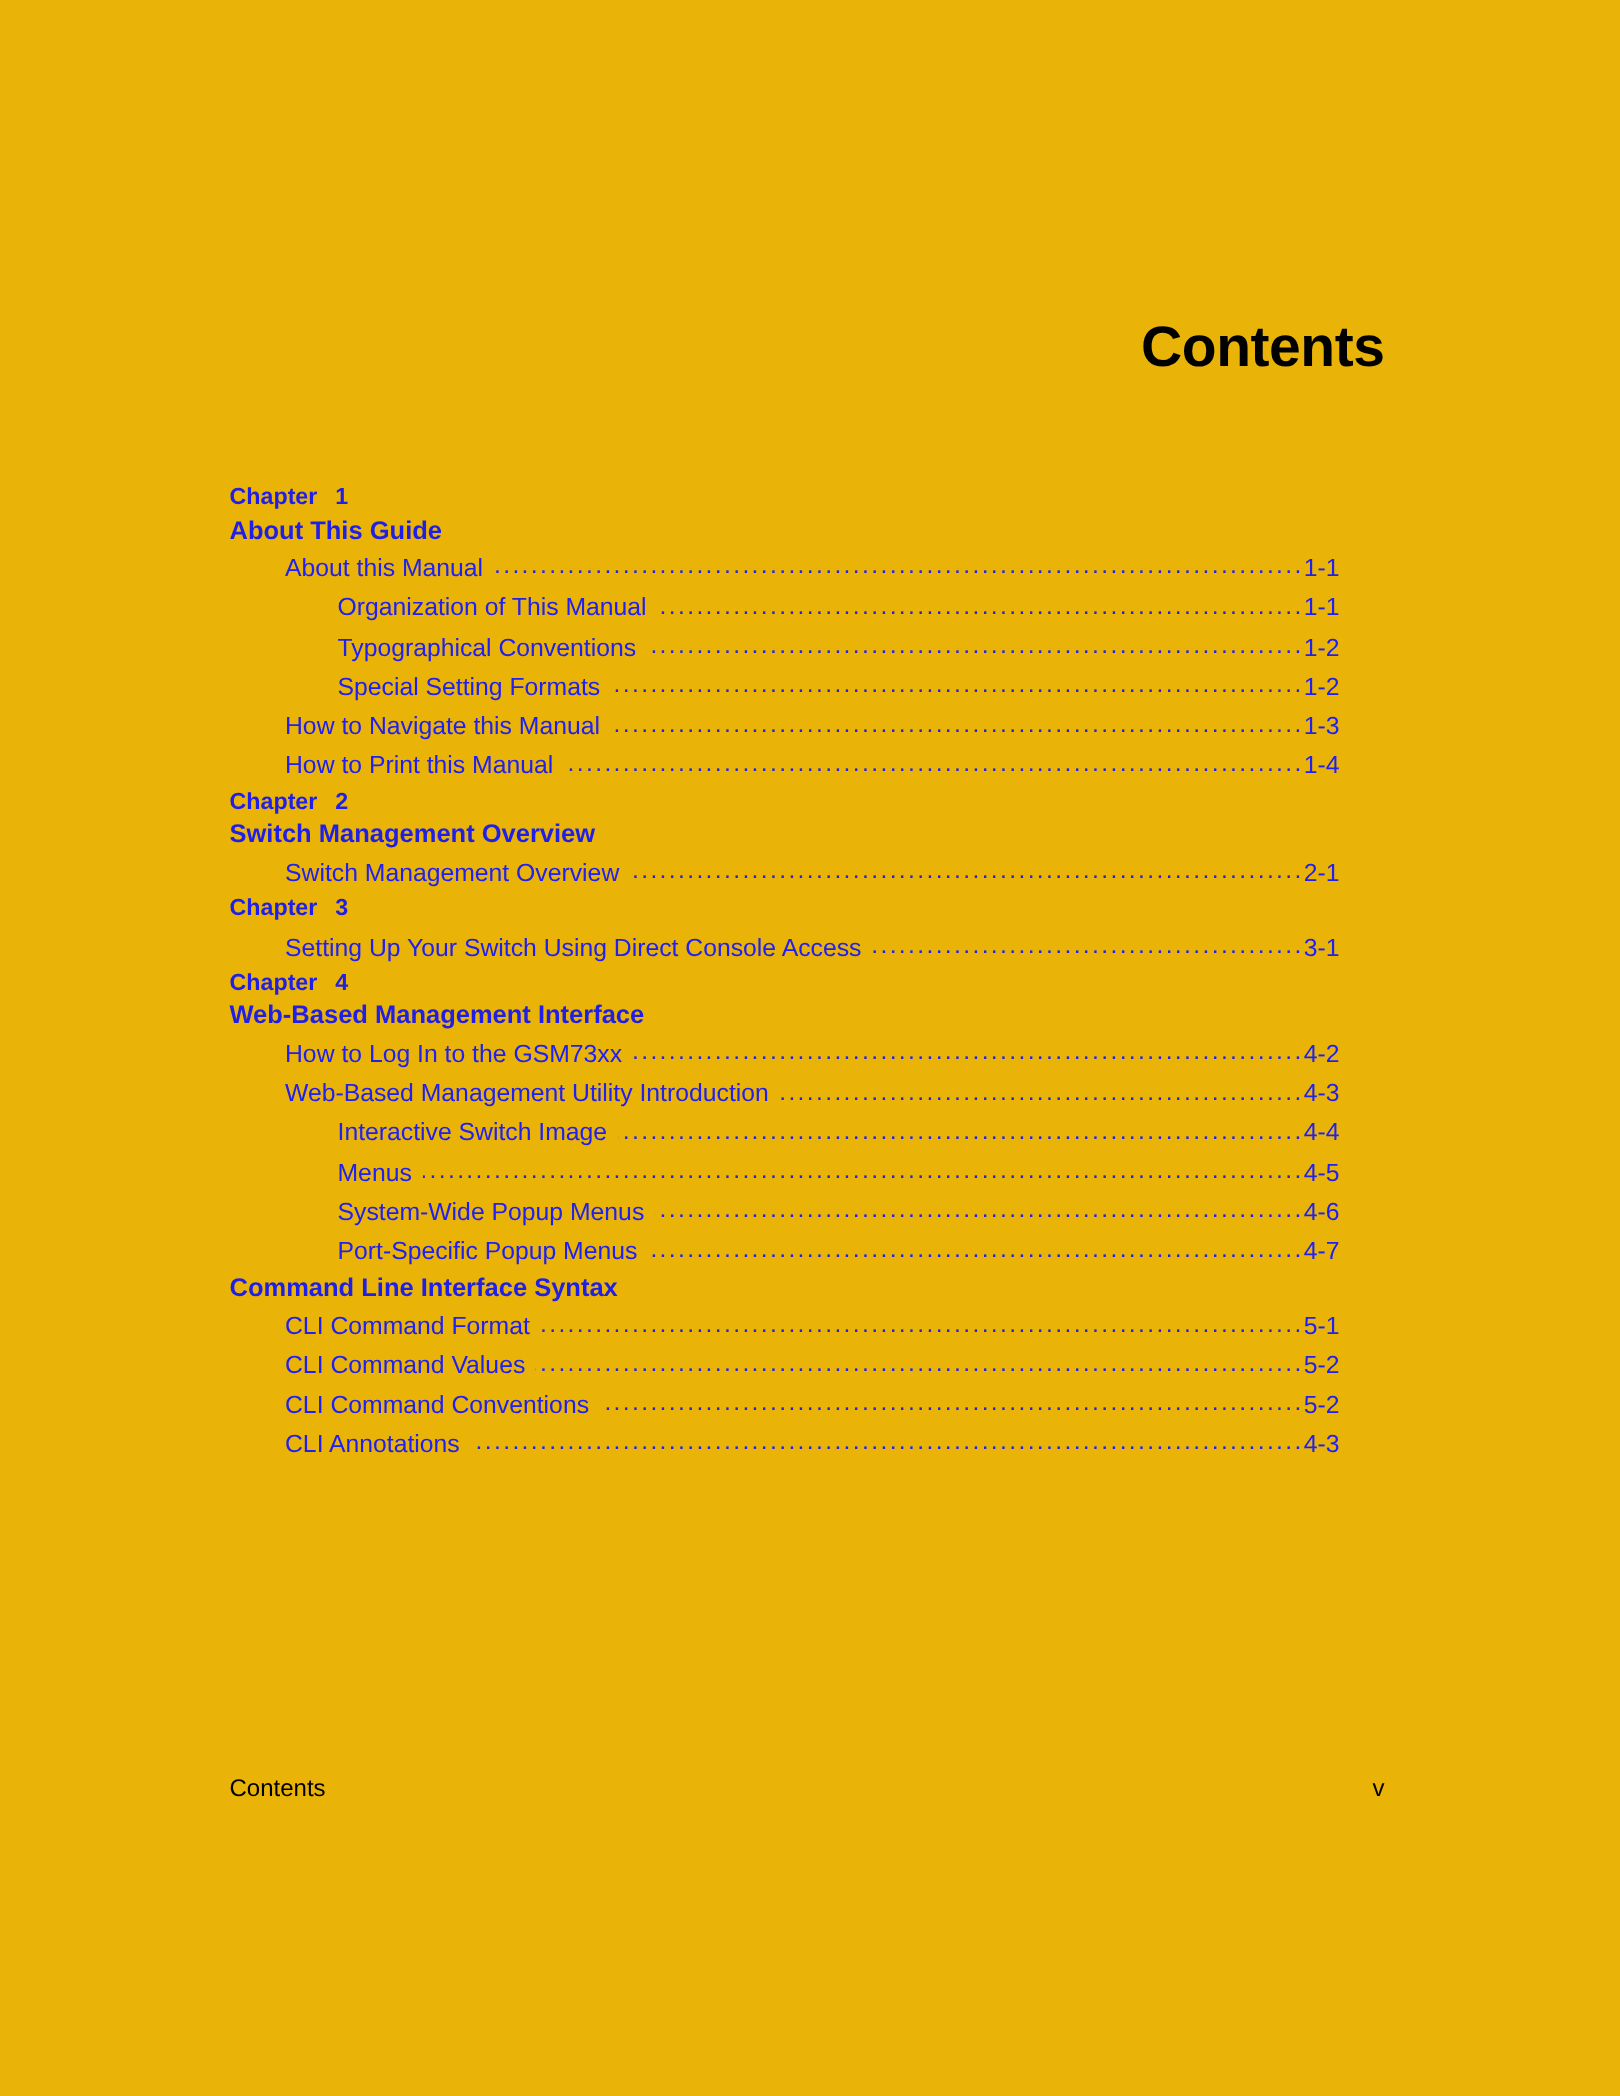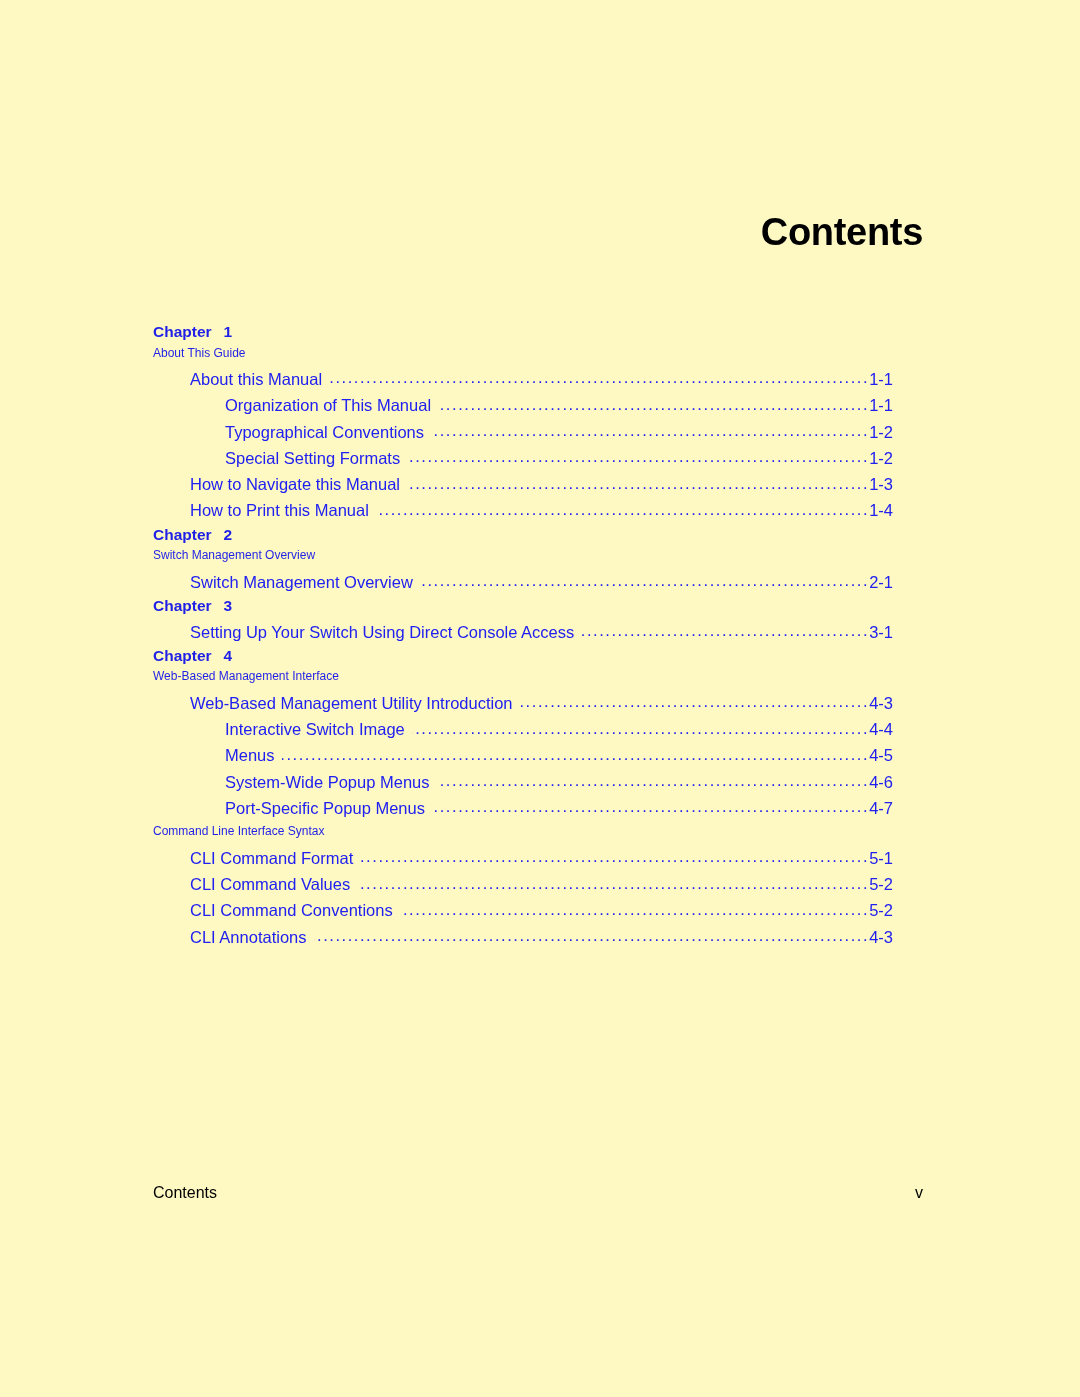--- a/index.html
+++ b/index.html
@@ -10,21 +10,21 @@
   body {
     width: 1080px;
     height: 1397px;
     position: relative;
     font-family: "Liberation Sans", sans-serif;
     -webkit-font-smoothing: antialiased;
   }
   .page {
     position: absolute;
     inset: 0;
-    background: #fef9c3;
+    background: #eab308;
   }
 
   
   .page-title {
     position: absolute;
     left: 0;
     top: 212px;
     width: 923px;
     text-align: right;
     font-size: 38px;
@@ -54,22 +54,22 @@
   }
   .chapter-head .ch-word {
     display: inline-block;
   }
   .chapter-head .ch-num {
     display: inline-block;
     margin-left: 12px;
   }
   .chapter-title {
     color: #1f1fe8;
-    font-weight: normal;
-    font-size: 12px;
+    font-weight: bold;
+    font-size: 17px;
     line-height: 21.5px;
     white-space: nowrap;
   }
 
   .entries {
     margin-top: 2px;
   }
 
   .toc-entry {
     display: flex;
@@ -202,20 +202,26 @@
             <span class="entry-leader"></span>
             <span class="entry-page">3-1</span>
           </div>
         </div>
       </div>
       <div class="chapter-block">
         <div class="chapter-head"><span class="ch-word">Chapter</span><span class="ch-num">4</span></div>
         <div class="chapter-title">Web-Based Management Interface</div>
         <div class="entries">
           <div class="toc-entry lvl1">
+            <span class="entry-label">How to Log In to the GSM73xx</span>
+            <span class="entry-gap"></span>
+            <span class="entry-leader"></span>
+            <span class="entry-page">4-2</span>
+          </div>
+          <div class="toc-entry lvl1">
             <span class="entry-label">Web-Based Management Utility Introduction</span>
             <span class="entry-gap"></span>
             <span class="entry-leader"></span>
             <span class="entry-page">4-3</span>
           </div>
           <div class="toc-entry lvl2">
             <span class="entry-label">Interactive Switch Image</span>
             <span class="entry-gap"></span>
             <span class="entry-leader"></span>
             <span class="entry-page">4-4</span>

